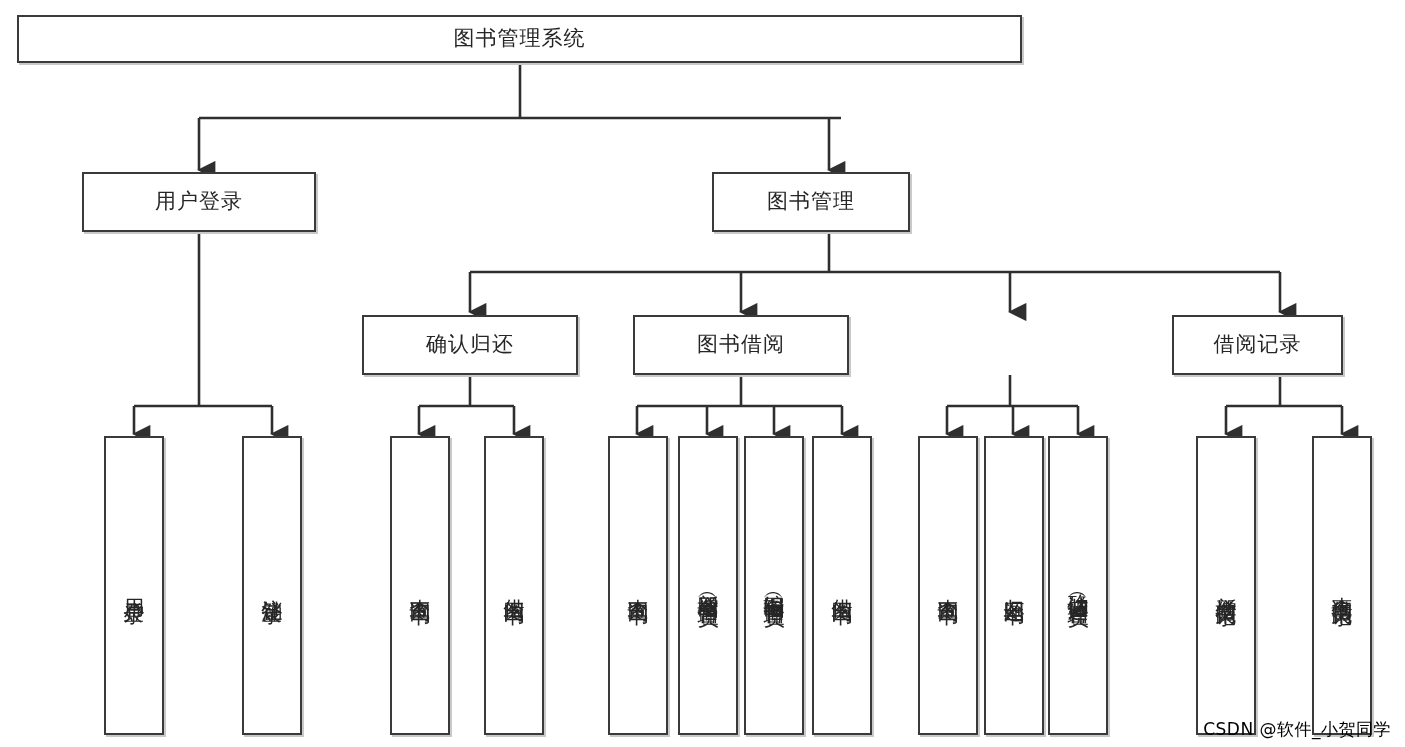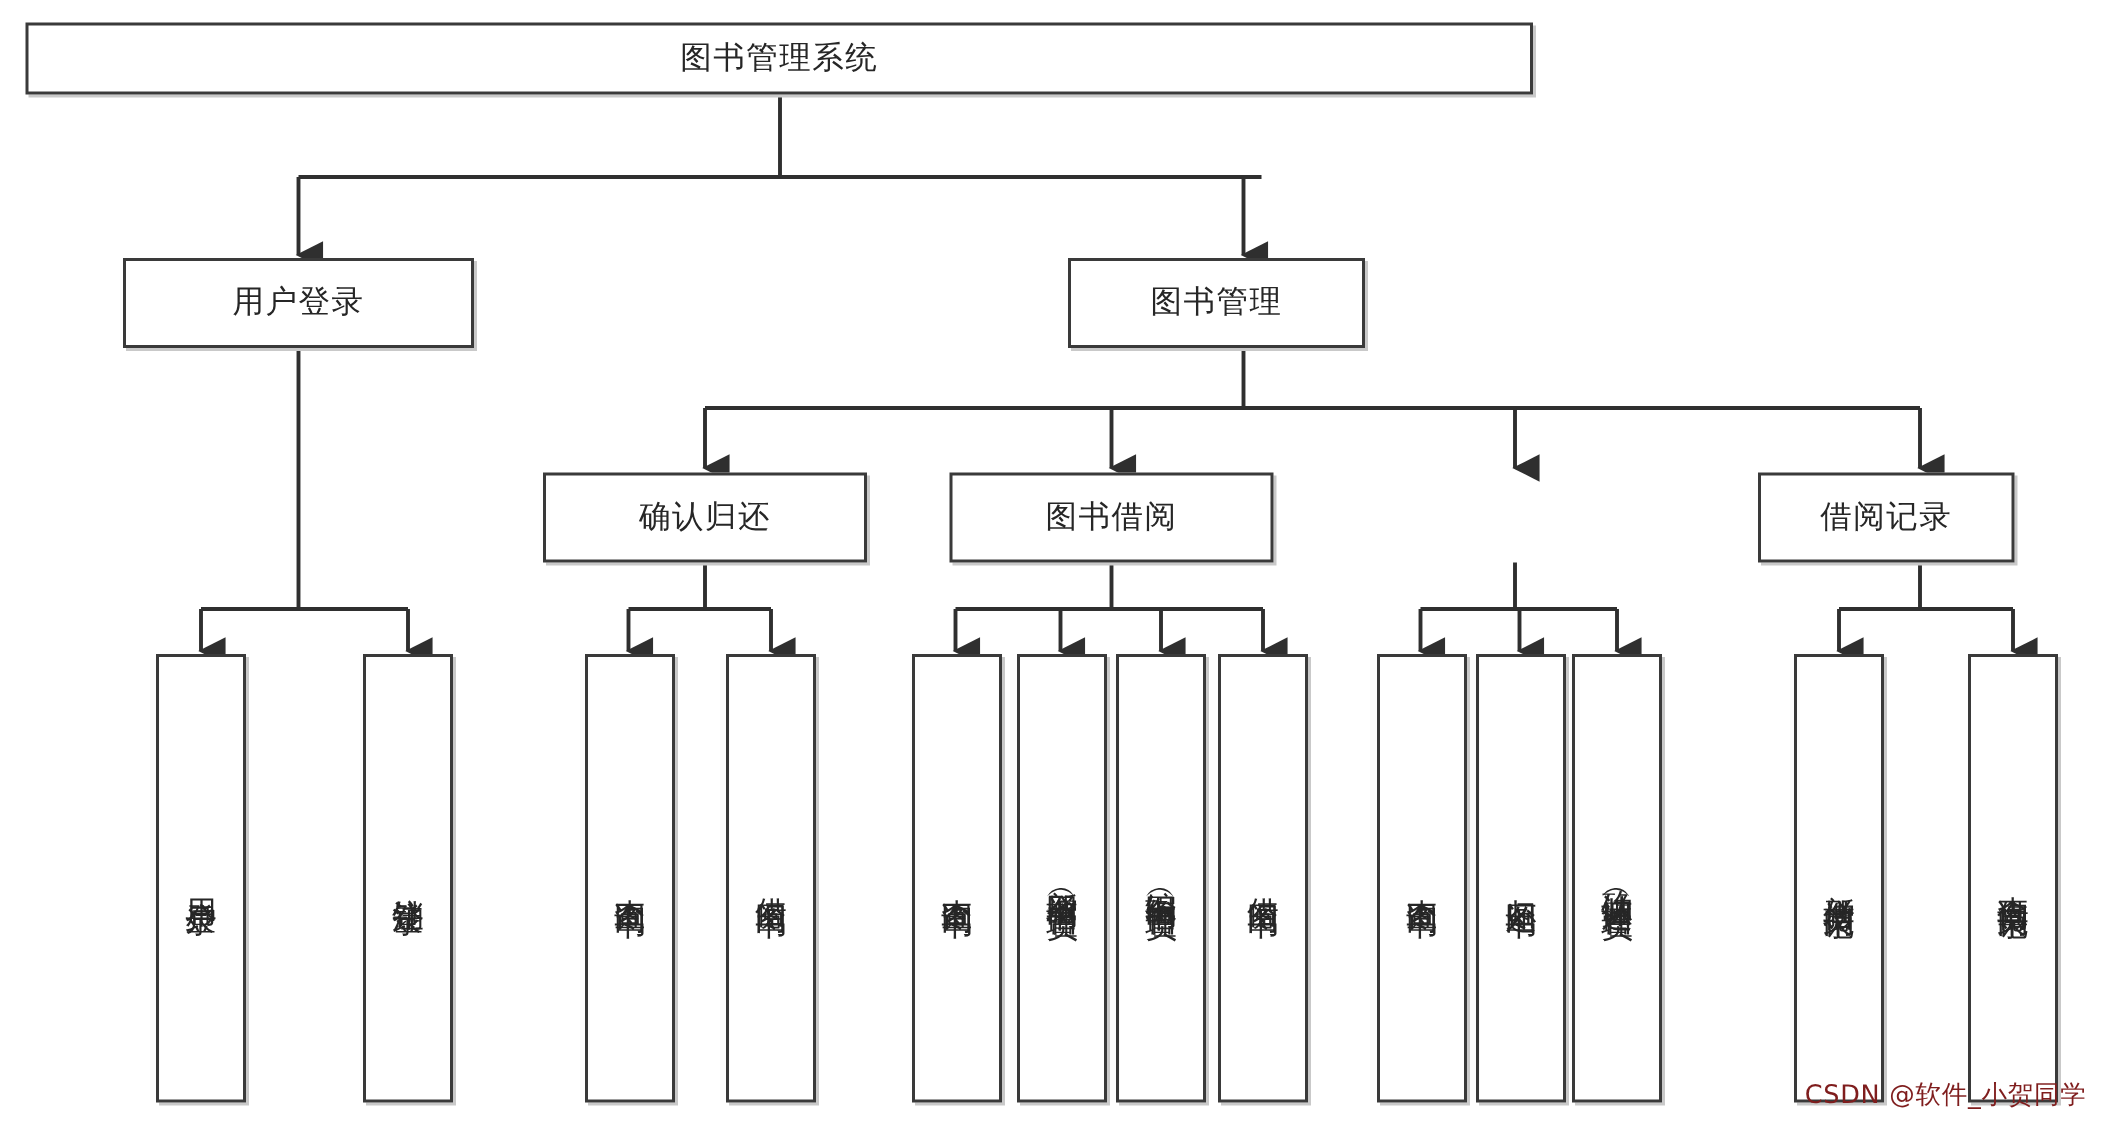--- a/index.html
+++ b/index.html
@@ -56,21 +56,21 @@
     writing-mode: vertical-rl;
     text-orientation: upright;
     display: block;
     letter-spacing: 2px;
   }
   .watermark {
     position: absolute;
     right: 14px;
     bottom: 6px;
     font-size: 17px;
-    color: #7f1d1d;
+    color: #000000;
     letter-spacing: 0.5px;
     white-space: nowrap;
   }
 </style>
 </head>
 <body>
 
 <div id="canvas">
 
   <svg class="wires" viewBox="0 0 1405 747" xmlns="http://www.w3.org/2000/svg">

